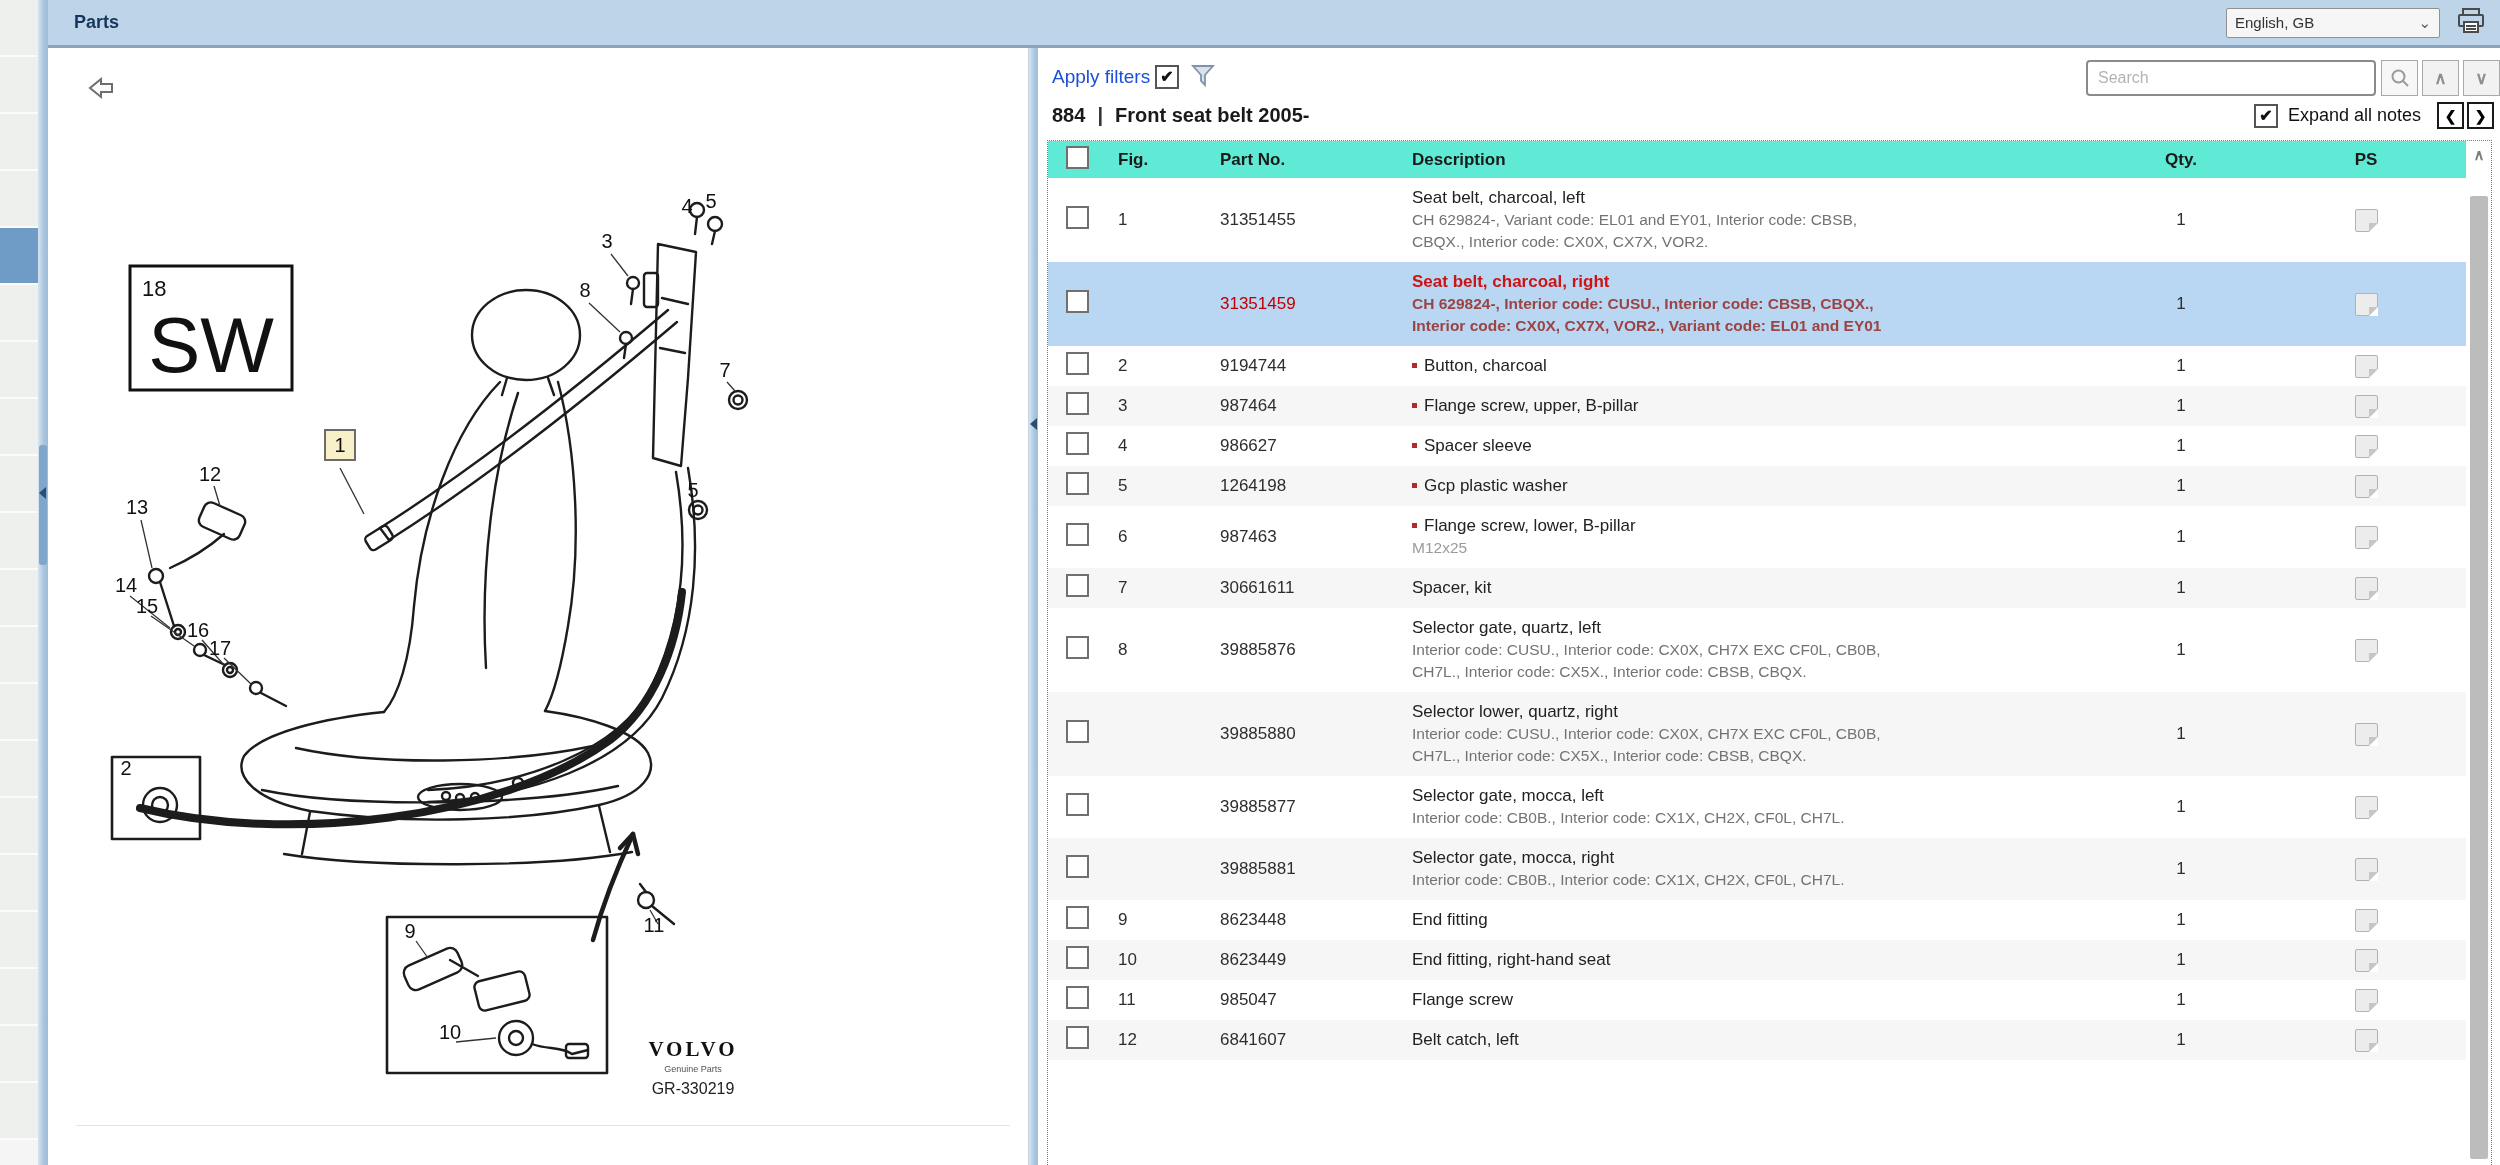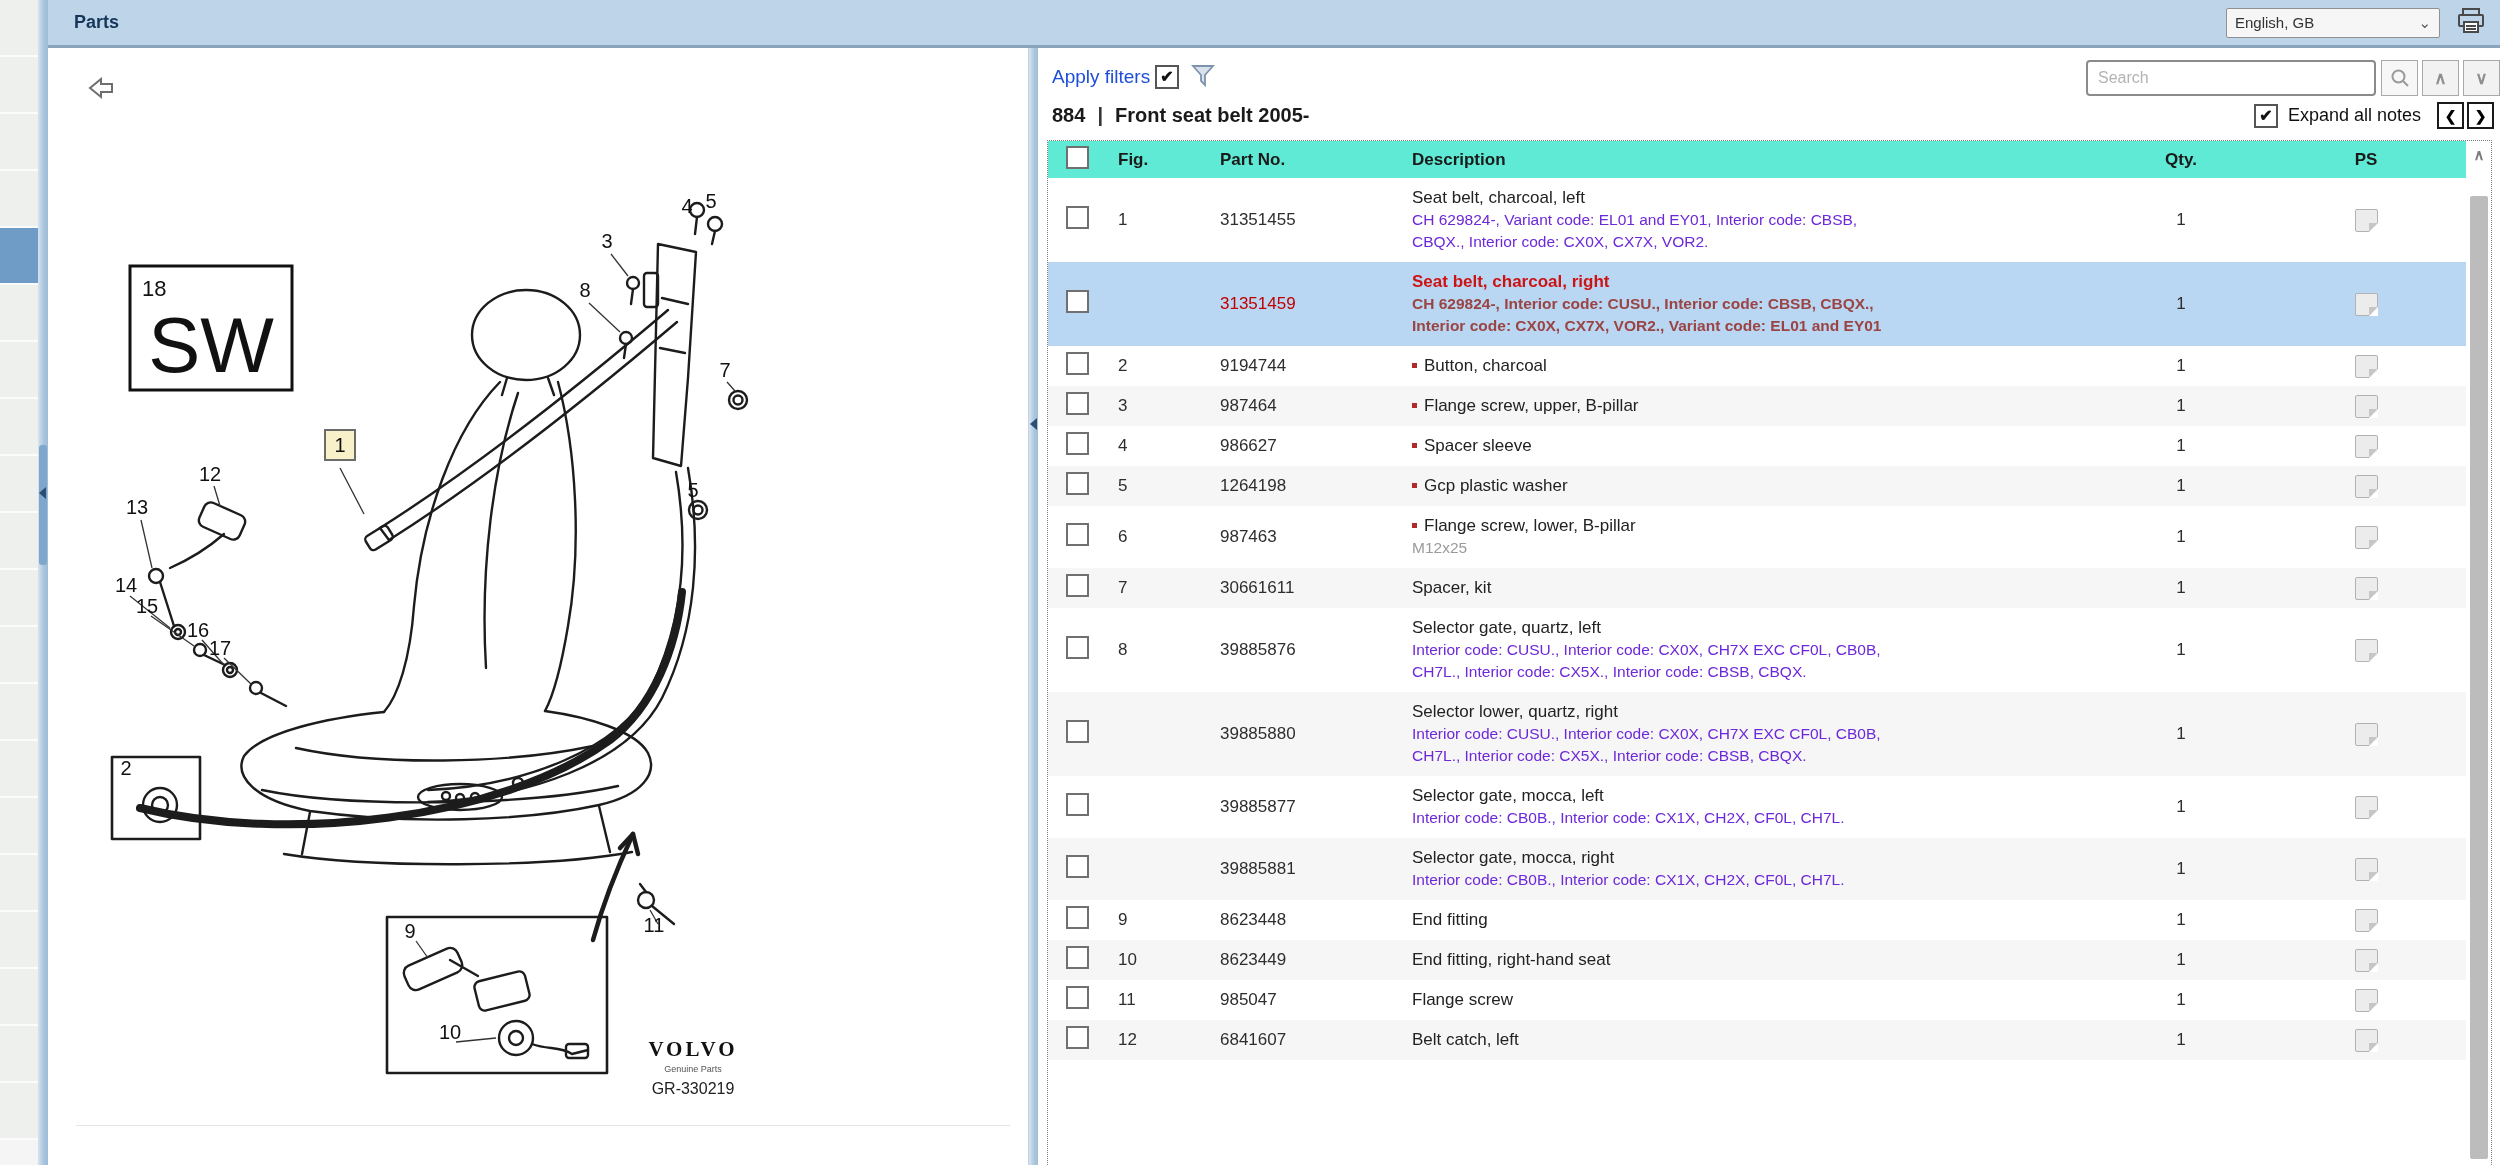--- a/index.html
+++ b/index.html
@@ -65,21 +65,21 @@
   .trow.shaded{background:#f6f6f6;}
   .trow.selected{background:#b9d6f2;}
   .col{flex:none;}
   .c-check{width:56px;padding-left:18px;box-sizing:border-box;}
   .c-fig{width:100px;padding-left:14px;box-sizing:border-box;}
   .c-part{width:208px;padding-left:16px;box-sizing:border-box;}
   .c-desc{flex:1 1 auto;padding:9px 0;line-height:22px;}
   .c-qty{width:170px;text-align:center;}
   .c-ps{width:200px;display:flex;justify-content:center;}
   .d-title{color:#222;}
-  .d-note{color:#6d28d9;font-size:15.5px;max-width:500px;}
+  .d-note{color:#737373;font-size:15.5px;max-width:500px;}
   .d-sub{color:#9a9a9a;font-size:15.5px;}
   .trow.selected .c-part{color:#c00000;}
   .trow.selected .d-title{color:#cc1414;font-weight:bold;}
   .trow.selected .d-note{color:#9b4444;font-weight:bold;}
   .bullet{display:inline-block;width:5px;height:5px;background:#b02a2a;margin:0 7px 3px 0;}
   .row-cb{width:19px;height:19px;border:2px solid #707070;background:#fff;display:inline-block;cursor:pointer;}
   .ps-icon{position:relative;width:21px;height:21px;background:#ececec;border:1px solid #b2b2b2;
     border-radius:2px;display:inline-block;cursor:pointer;}
   .ps-icon::after{content:"";position:absolute;right:-1px;bottom:-1px;width:0;height:0;
     border-style:solid;border-width:0 0 9px 9px;border-color:transparent transparent #ffffff #c6c6c6;}

